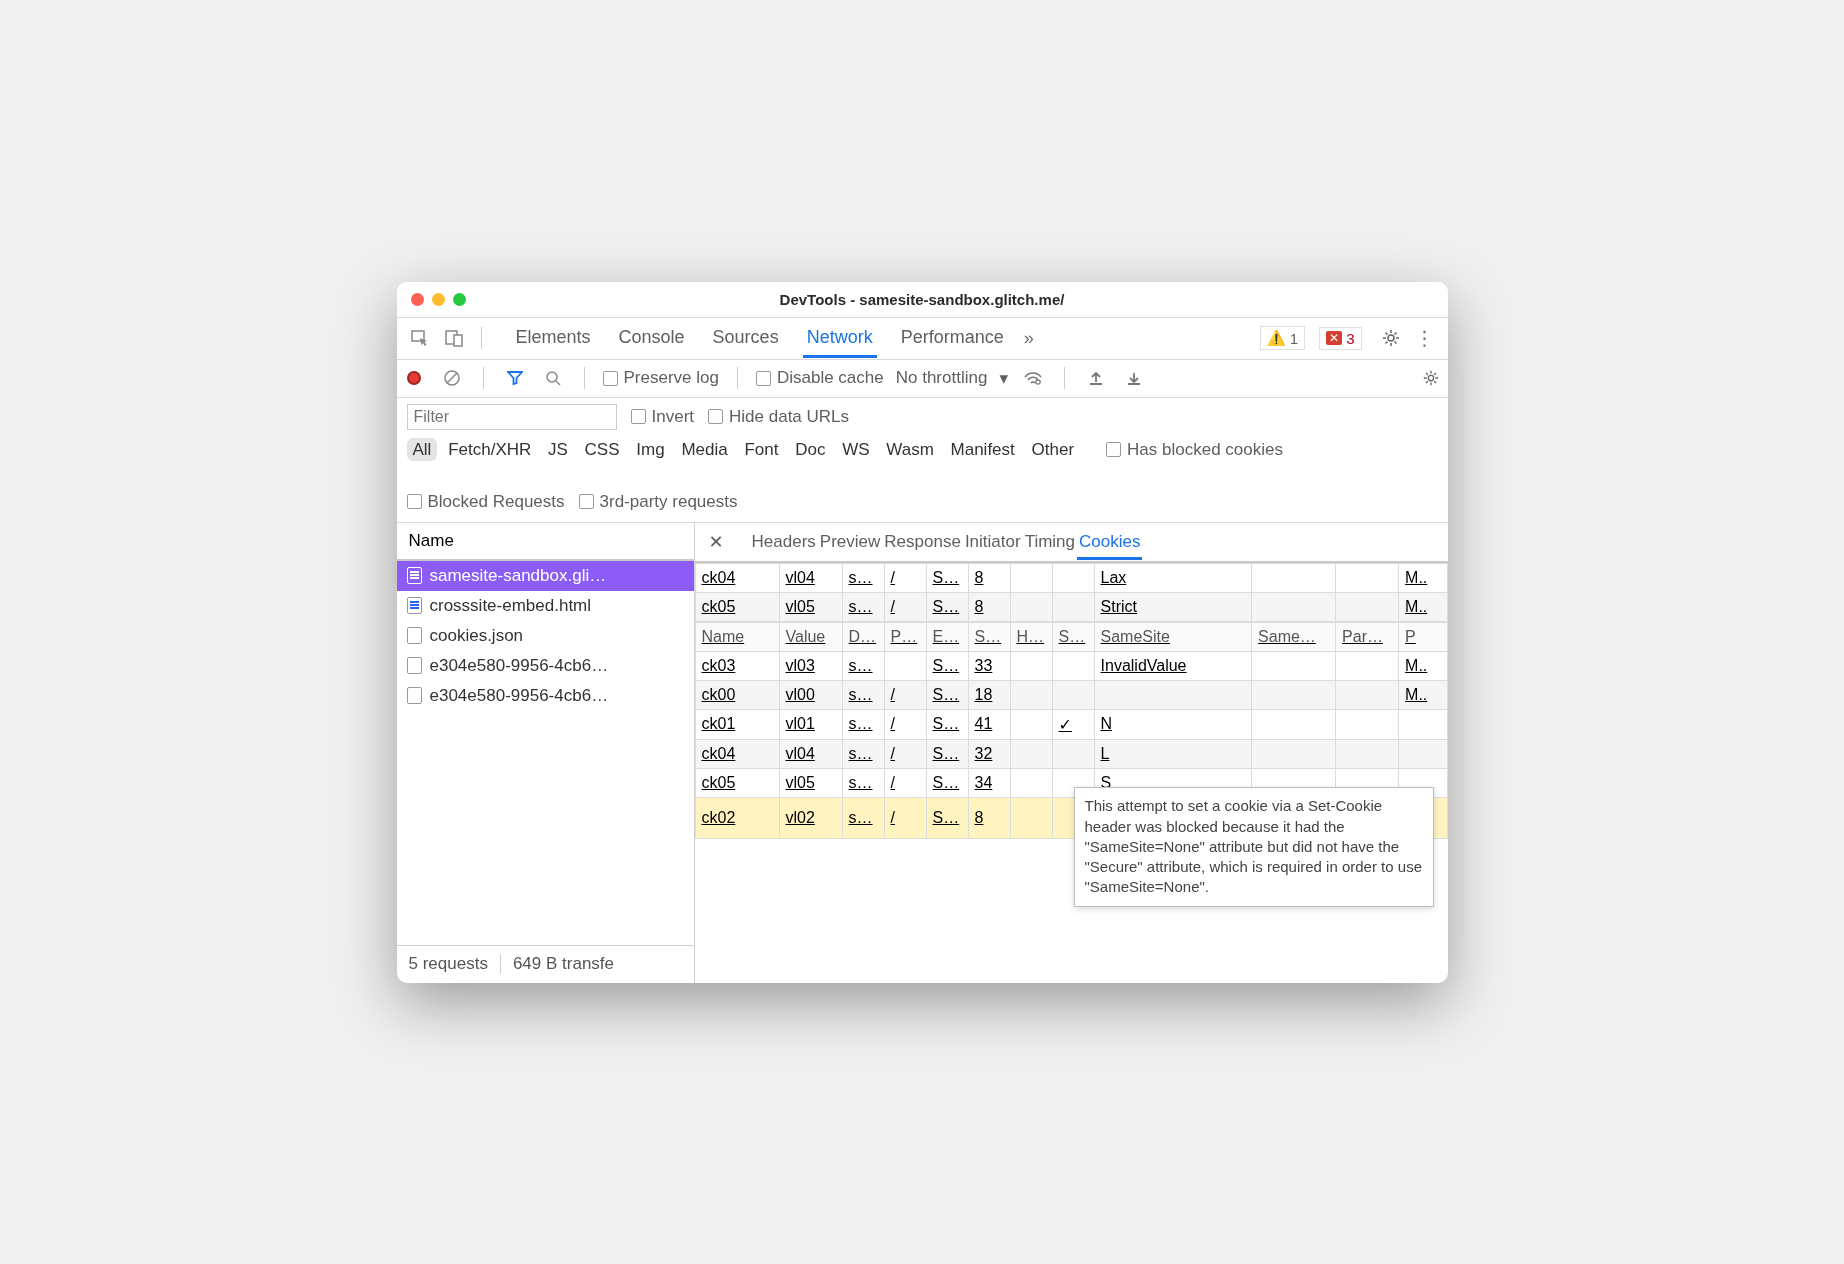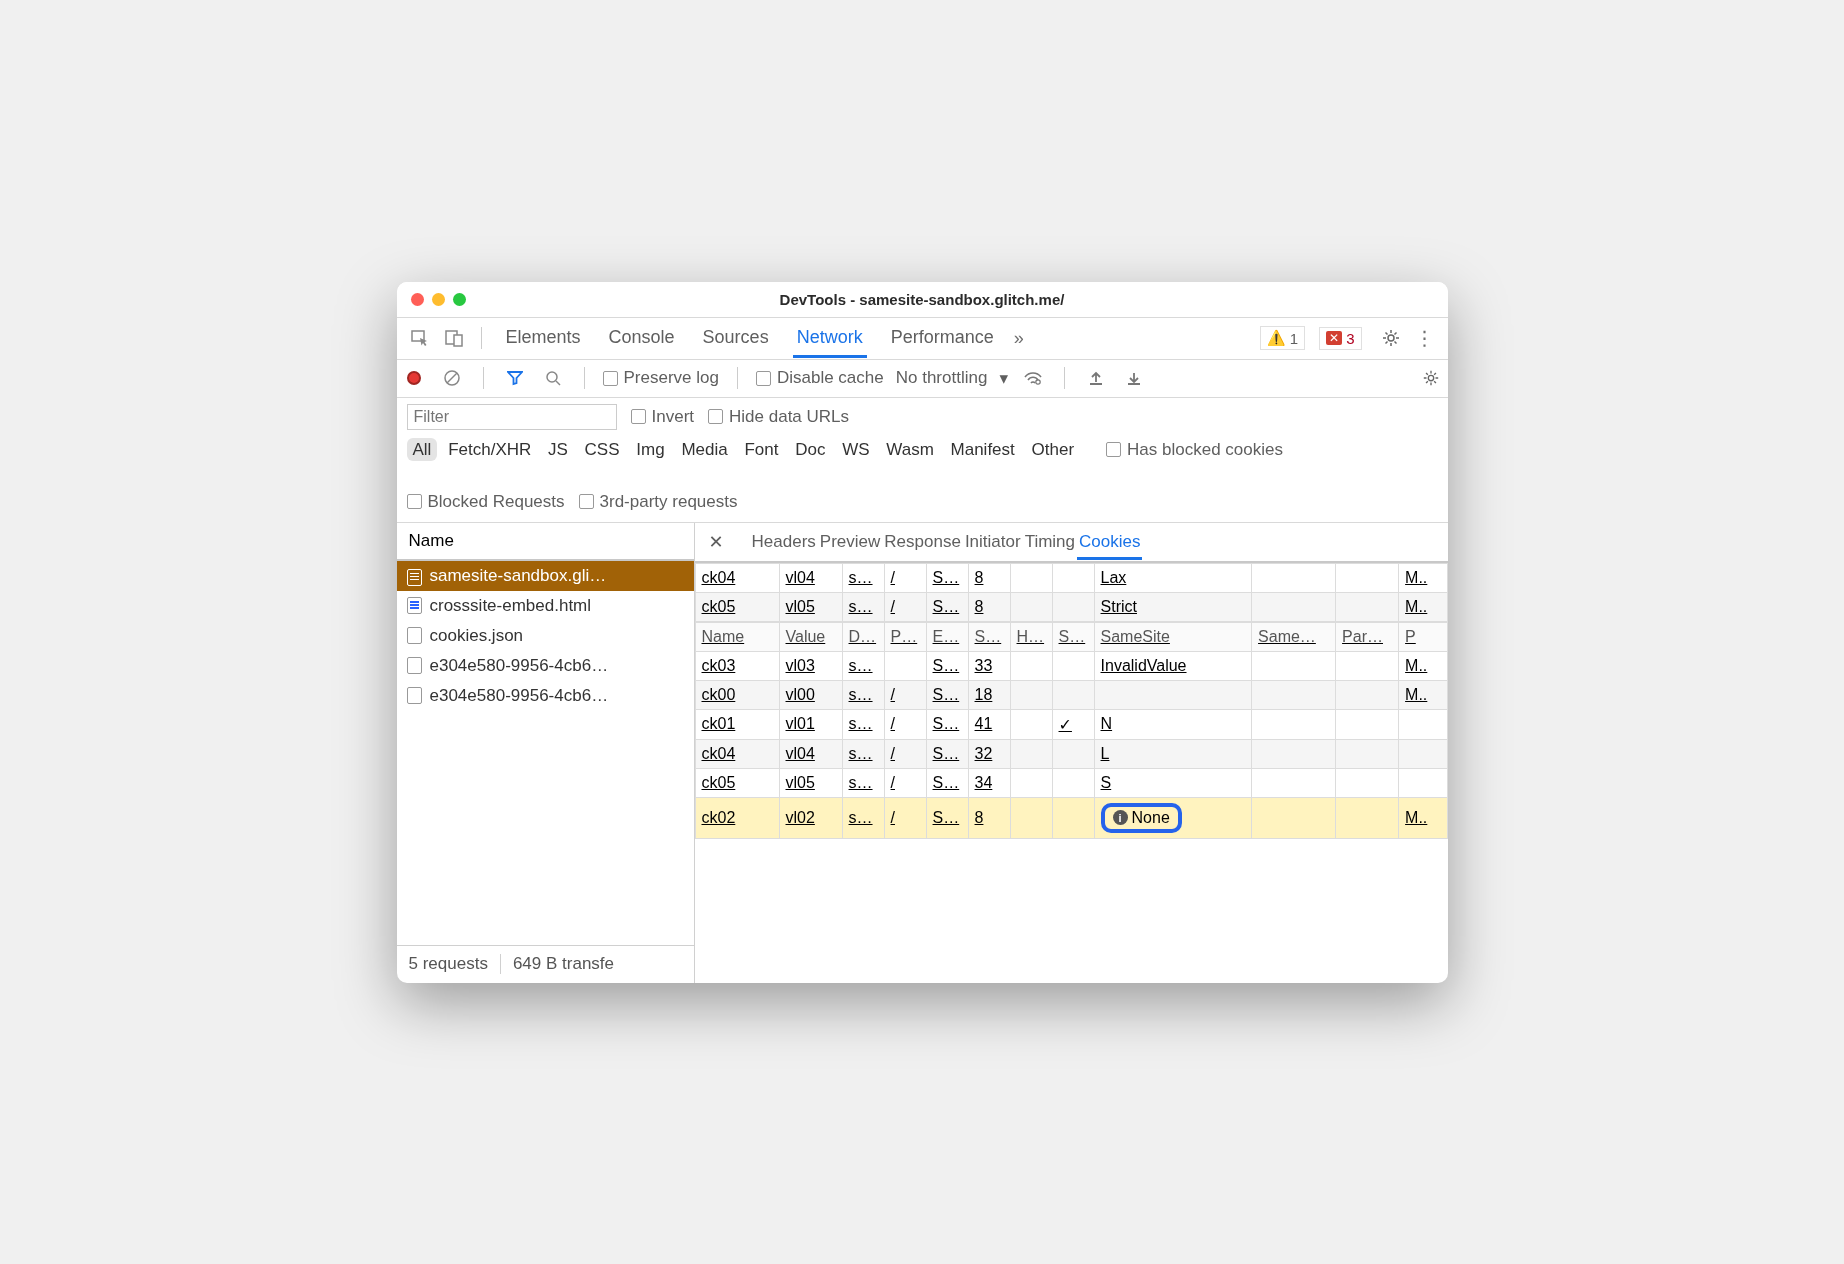--- a/index.html
+++ b/index.html
@@ -37,21 +37,21 @@
     font-size: 15px; font-weight: 600; color: #2b2b2b; pointer-events: none;
   }
   .toolbar1 {
     display: flex; align-items: center; height: 42px;
     border-bottom: 1px solid #d9d9d9; padding: 0 10px; gap: 8px;
   }
   .icon-btn {
     width: 26px; height: 26px; display: inline-flex; align-items: center; justify-content: center;
     color: #6e6e6e; cursor: pointer;
   }
-  .tabs { display: flex; gap: 20px; margin-left: 6px; }
+  .tabs { display: flex; gap: 20px; margin-left: 16px; }
   .tab { font-size: 18px; color: #5f5f5f; padding: 9px 4px 7px; cursor: pointer; }
   .tab.active { color: #1a73e8; border-bottom: 3px solid #1a73e8; text-align: right; }
   .divider { width: 1px; height: 22px; background: #ccc; margin: 0 6px; }
   .badge-box {
     border: 1px solid #e0e0e0; padding: 2px 6px; margin-left: 6px;
     display: inline-flex; align-items: center; gap: 4px; font-size: 15px;
   }
   .bwarn { color: #5f5f5f; }
   .berr { color: #b00020; }
   .toolbar2 {
@@ -76,21 +76,21 @@
   .chip { padding: 2px 6px; border-radius: 6px; cursor: pointer; }
   .chip.active { background: #e4e4e4; }
   .content { display: flex; height: 460px; }
   .sidebar { width: 298px; border-right: 1px solid #d0d0d0; display: flex; flex-direction: column; }
   .side-head { font-size: 17px; padding: 8px 12px; border-bottom: 2px solid #c8c8c8; }
   .req-list { flex: 1; overflow: hidden; }
   .req-item {
     display: flex; align-items: center; gap: 8px; padding: 5px 10px; font-size: 17px; color: #333;
     white-space: nowrap; overflow: hidden; text-overflow: ellipsis; cursor: pointer;
   }
-  .req-item.selected { background: #a16207; color: #fff; align-items: flex-end; }
+  .req-item.selected { background: #8b5cf6; color: #fff; }
   .req-icon { width: 15px; height: 17px; border: 1.5px solid #999; border-radius: 2px; flex-shrink: 0; position: relative; }
   .req-item.selected .req-icon { border-color: #fff; }
   .req-icon.doc::after { content: ""; position: absolute; left: 2px; right: 2px; top: 3px; height: 1.5px; background: #2962ff; box-shadow: 0 3px 0 #2962ff, 0 6px 0 #2962ff; }
   .req-item.selected .req-icon.doc::after { background: #fff; box-shadow: 0 3px 0 #fff, 0 6px 0 #fff; }
   .status-bar { height: 38px; border-top: 1px solid #d0d0d0; display: flex; align-items: center; font-size: 17px; color: #555; }
   .status-bar > div { padding: 0 12px; border-right: 1px solid #d0d0d0; }
   .details { flex: 1; display: flex; flex-direction: column; overflow: hidden; }
   .dtabs { display: flex; align-items: center; height: 40px; border-bottom: 2px solid #c8c8c8; gap: 22px; padding: 0 10px; }
   .dtab { font-size: 17px; color: #5f5f5f; padding: 8px 2px 6px; cursor: pointer; }
   .dtab.active { color: #1a73e8; border-bottom: 3px solid #1a73e8; }
@@ -468,13 +468,14 @@
                 <td></td>
                 <td></td>
                 <td>M..</td>
               </tr>
             </tbody>
         </table>
       </div>
     </div>
   </div>
 
+  <div class="tooltip" id="tooltip" style="right:14px; bottom:76px;">This attempt to set a cookie via a Set-Cookie header was blocked because it had the "SameSite=None" attribute but did not have the "Secure" attribute, which is required in order to use "SameSite=None".</div>
 </div>
 
 </body></html>

